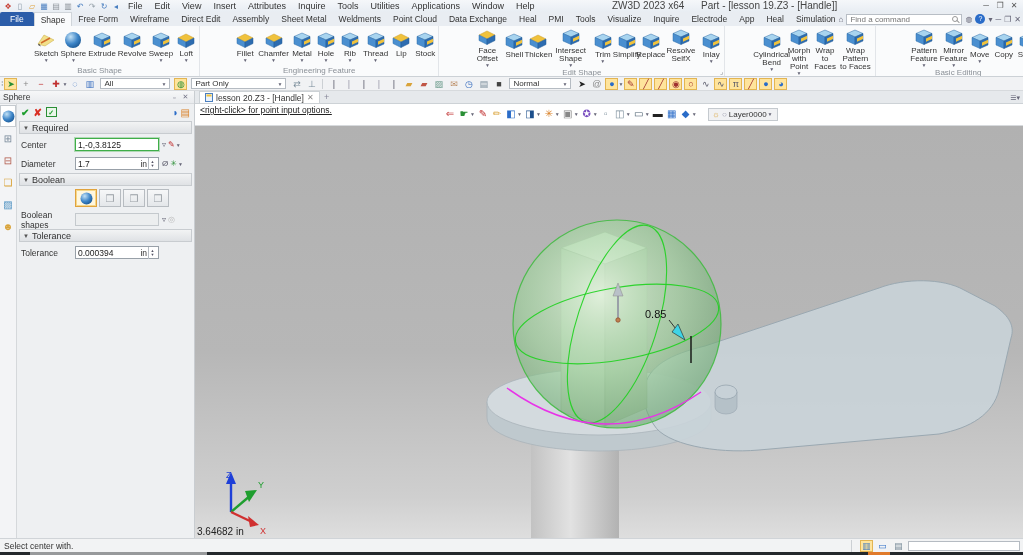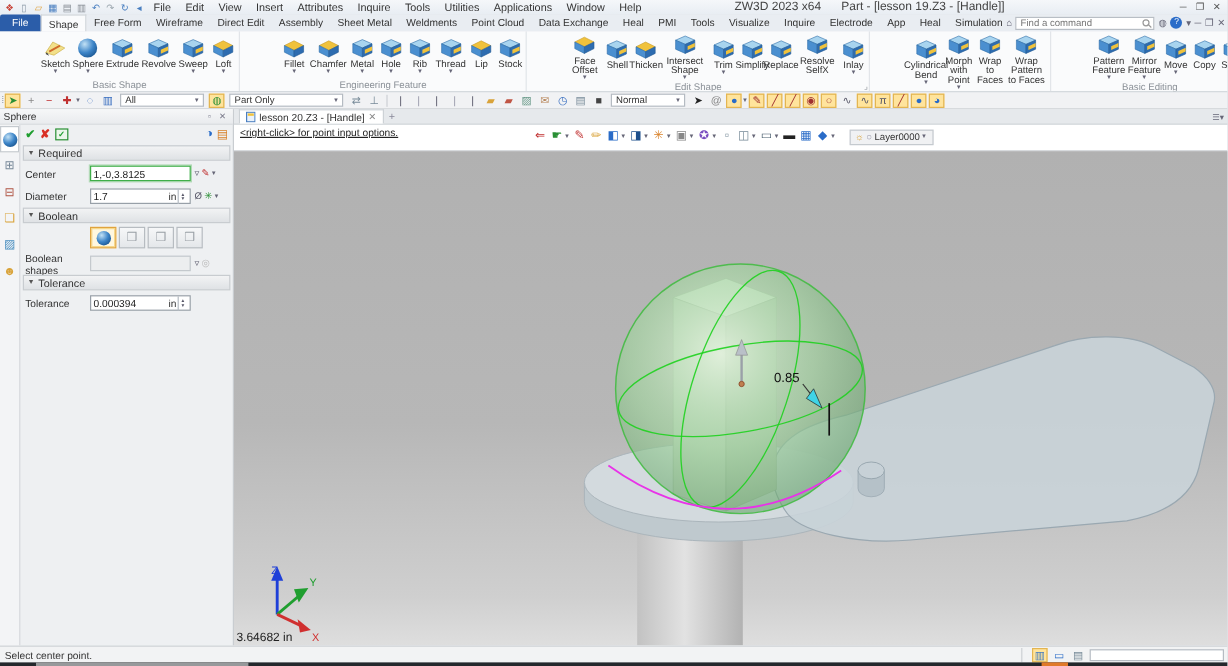--- a/index.html
+++ b/index.html
@@ -860,21 +860,21 @@
             <text x="63" y="362" font-size="9" fill="#1f9e2f" font-family="Liberation Sans, sans-serif">Y</text>
             <text x="65" y="408" font-size="9" fill="#d03030" font-family="Liberation Sans, sans-serif">X</text>
           </g>
         </svg>
         <div id="readout">3.64682 in</div>
       </div>
     </div>
   </div>
 
   <div id="statusbar">
-    <span>Select center point.</span>
+    <span>Select center with.</span>
     <span id="sbright">
       <span id="sbicons" style="display:flex;gap:3px;">
           <span class="sbico sel" style="color: rgb(74, 127, 192);">▥</span>
           <span class="sbico" style="color: rgb(42, 108, 200);">▭</span>
           <span class="sbico" style="color: rgb(120, 139, 153);">▤</span>
         </span>
       <input id="sbinput" style="">
     </span>
   </div>
   <div id="bottomedge">

